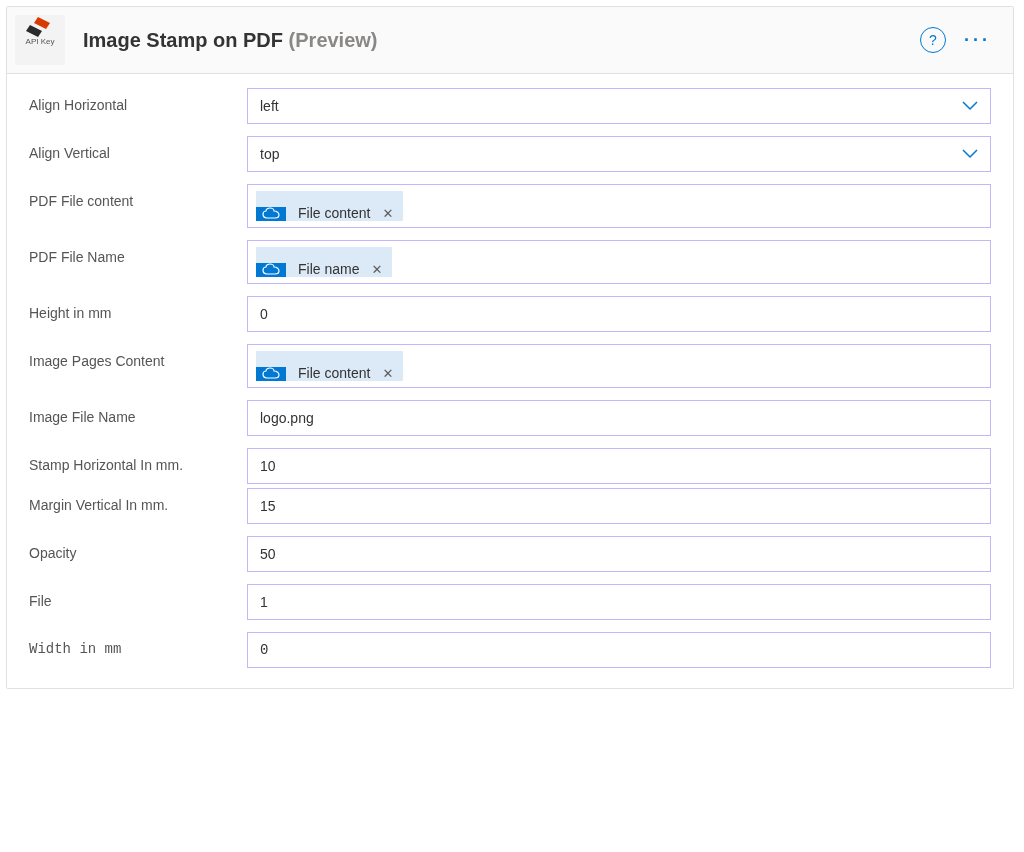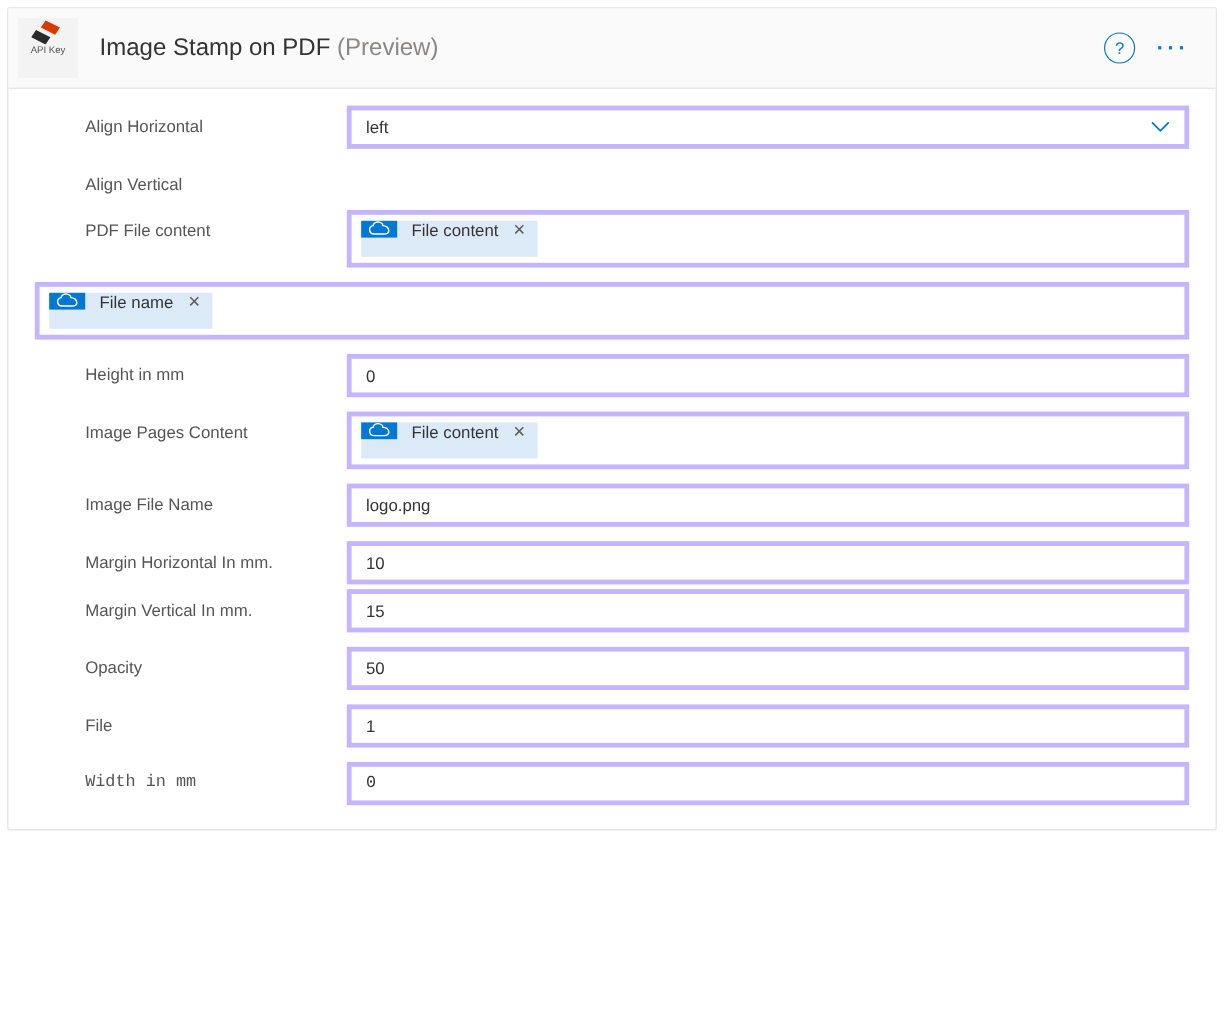--- a/index.html
+++ b/index.html
@@ -42,21 +42,21 @@
       height: 22px;
     }
     .api-key-label {
       font-size: 8px;
       color: #555;
       margin-top: 0px;
     }
     .header-title {
       font-size: 20px;
       color: #333;
-      font-weight: 400;
+      font-weight: 700;
     }
     .header-title .preview {
       color: #8a8886;
     }
     .header-spacer {
       flex: 1;
     }
     .help-icon {
       width: 26px;
       height: 26px;
@@ -90,27 +90,26 @@
       margin-bottom: 0;
       font-family: Liberation Mono, monospace;
     }
     .label {
       width: 218px;
       color: #555;
       font-size: 14px;
       padding-top: 8px;
       padding-right: 10px;
       line-height: 1.35;
-      margin-left: 42px;
     }
     .field {
       flex: 1;
     }
     .select-box, .input-box, .token-box {
-      border: 4px solid #c4b5fd;
+      border: 1px solid #c4b5fd;
       width: 100%;
       min-height: 36px;
       display: flex;
       align-items: center;
       padding: 0 12px;
       font-size: 14px;
       background: #fff;
     }
     .select-box {
       justify-content: space-between;
@@ -127,21 +126,21 @@
       color: #333;
       font-family: inherit;
       background: transparent;
     }
     .token-box {
       padding: 5px 8px;
       min-height: 44px;
     }
     .token {
       display: inline-flex;
-      align-items: flex-start;
+      align-items: flex-end;
       height: 30px;
       background: #dceaf7;
       font-size: 14px;
     }
     .token-icon {
       width: 30px;
       background: #0078d4;
       display: flex;
       align-items: center;
       justify-content: center;
@@ -202,40 +201,51 @@
             <svg viewBox="0 0 16 10">
                 <path d="M1 1 L8 8 L15 1" stroke="#0078d4" stroke-width="1.5" fill="none"></path>
               </svg>
           </span>
         </div>
       </div>
     </div>
 
     <div class="row">
       <div class="label">Align Vertical</div>
+      <div class="field">
+        <div class="select-box">
+          <span>top</span>
+          <span class="caret">
+            <svg viewBox="0 0 16 10">
+                <path d="M1 1 L8 8 L15 1" stroke="#0078d4" stroke-width="1.5" fill="none"></path>
+              </svg>
+          </span>
+        </div>
+      </div>
     </div>
 
     <div class="row">
       <div class="label">PDF File content</div>
       <div class="field">
         <div class="token-box">
           <div class="token">
             <div class="token-icon">
               <svg viewBox="0 0 18 14">
                   <path d="M5 11 C2 11 1 9 1 7 C1 5 3 4 4 4 C4 2 6 1 8 1 C11 1 12 3 12 4 C15 4 17 6 17 8 C17 10 15 11 13 11 Z" fill="none" stroke="#fff" stroke-width="1.2"></path>
                 </svg>
             </div>
             <div class="token-label">File content</div>
             <div class="token-remove">✕</div>
           </div>
         </div>
       </div>
     </div>
 
     <div class="row">
+      <div class="label">PDF File Name</div>
       <div class="field">
         <div class="token-box">
           <div class="token">
             <div class="token-icon">
               <svg viewBox="0 0 18 14">
                   <path d="M5 11 C2 11 1 9 1 7 C1 5 3 4 4 4 C4 2 6 1 8 1 C11 1 12 3 12 4 C15 4 17 6 17 8 C17 10 15 11 13 11 Z" fill="none" stroke="#fff" stroke-width="1.2"></path>
                 </svg>
             </div>
             <div class="token-label">File name</div>
             <div class="token-remove">✕</div>
@@ -273,21 +283,21 @@
     <div class="row">
       <div class="label">Image File Name</div>
       <div class="field">
         <div class="input-box">
           <input type="text" value="logo.png" style="">
         </div>
       </div>
     </div>
 
     <div class="row" style="margin-bottom:4px;">
-      <div class="label">Margin Horizontal In mm.</div>
+      <div class="label">Stamp Horizontal In mm.</div>
       <div class="field">
         <div class="input-box">
           <input type="text" value="10" style="">
         </div>
       </div>
     </div>
 
     <div class="row">
       <div class="label">Margin Vertical In mm.</div>
       <div class="field">

